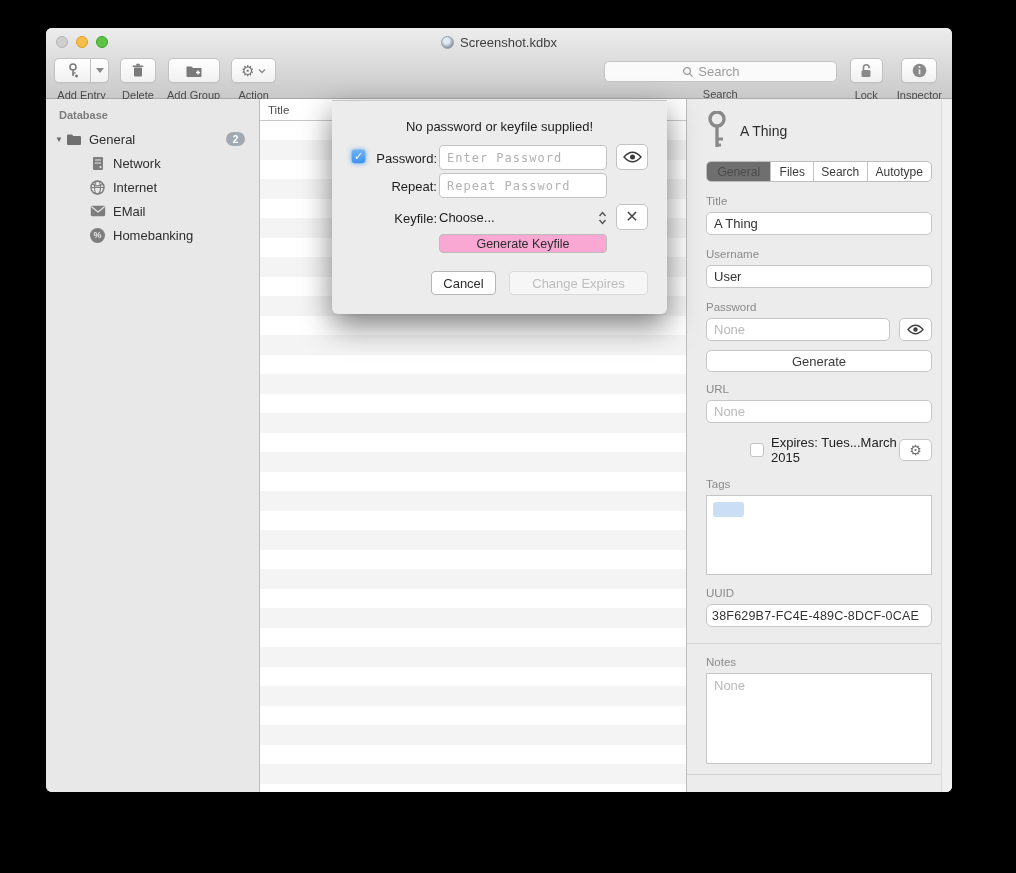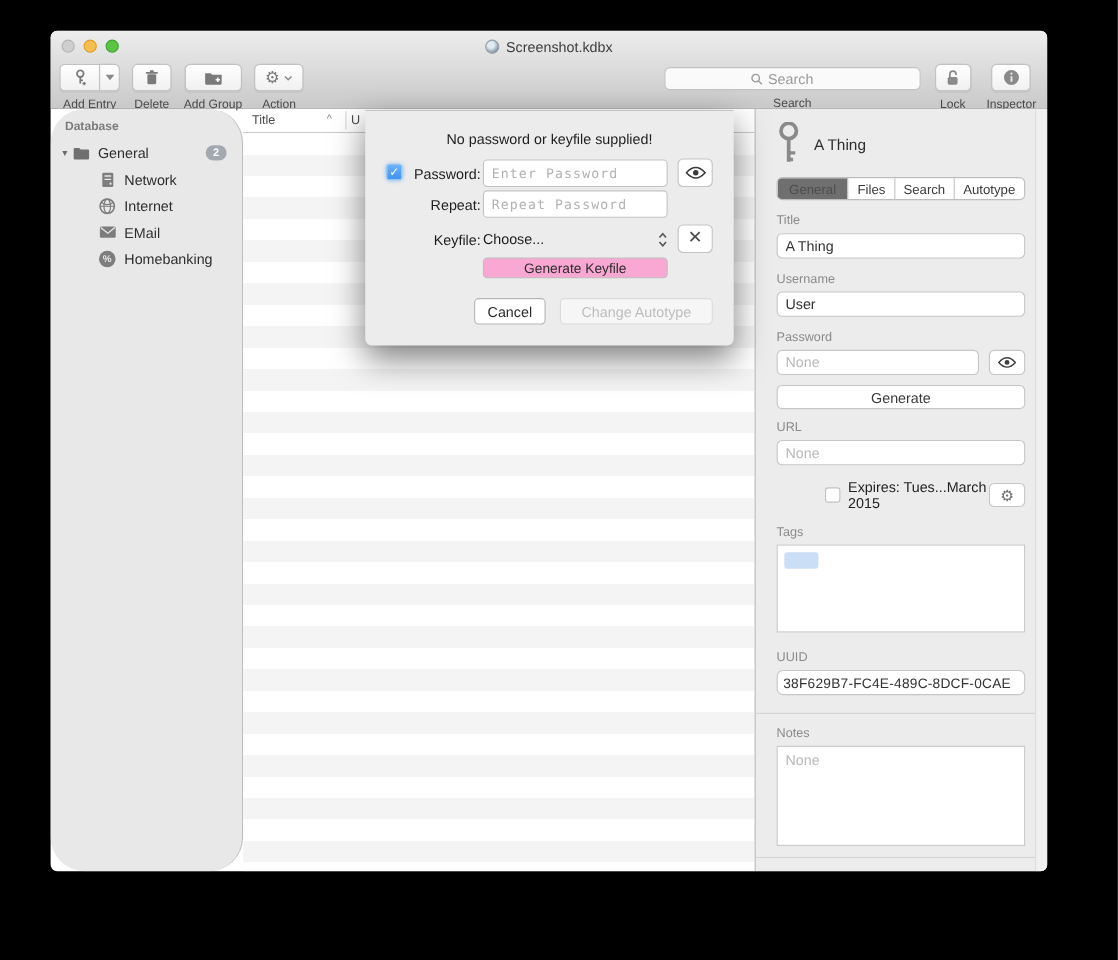--- a/index.html
+++ b/index.html
@@ -47,22 +47,22 @@
   .search-field { width:233px; height:21px; margin-top:3px; border:1px solid #c3c3c3;
     border-radius:5px; background:#fafafa; display:flex; align-items:center;
     justify-content:center; gap:4px; color:#9b9b9b; font-size:13px; }
   .search-field input { border:none; outline:none; background:transparent; width:60px;
     font-size:13px; color:#333; font-family:"Liberation Sans",sans-serif; }
   .search-field input::placeholder { color:#9b9b9b; }
 
   
   .content { position:absolute; top:71px; left:0; right:0; bottom:0; display:flex; }
 
-  .sidebar { width:175px; background:#e8e8e8; border-right:1px solid #bdbdbd;
-    padding-top:8px; flex:none;border-radius:31px; }
+  .sidebar { width:214px; background:#e8e8e8; border-right:1px solid #bdbdbd;
+    padding-top:8px; flex:none; }
   .side-header { font-size:11px; font-weight:bold; color:#7c7c7c; padding:2px 0 6px 13px; }
   .side-row { height:24px; display:flex; align-items:center; font-size:13px; color:#2e2e2e; }
   .side-row .disclosure { width:10px; font-size:8px; color:#6b6b6b; margin-left:9px; }
   .side-row.root { padding-left:0; }
   .side-row.child { padding-left:43px; }
   .side-icon { width:17px; height:17px; margin-right:7px; display:flex;
     align-items:center; justify-content:center; flex:none; }
   .badge { margin-left:auto; margin-right:14px; min-width:19px; height:14px;
     border-radius:8px; background:#a3a9b1; color:#fff; font-size:10px; font-weight:bold;
     display:flex; align-items:center; justify-content:center; padding:0 5px; }
@@ -370,21 +370,21 @@
         <div class="sq-btn" style="height:22px">
           <span class="gear-sm">⚙</span>
         </div>
       </div>
 
       <div class="fld-label">Tags</div>
       <div class="tags-box">
         <div class="tag-pill"></div>
       </div>
 
-      <div class="fld-label" style="margin-top:17px">UUID</div>
+      <div class="fld-label" style="margin-top:12px">UUID</div>
       <input class="text-field uuid-field" value="38F629B7-FC4E-489C-8DCF-0CAE" style="">
 
       <div class="divider"></div>
 
       <div class="fld-label" style="margin-top:12px">Notes</div>
       <textarea class="notes-area" placeholder="None" style=""></textarea>
 
       <div class="divider" style="margin-top:7px"></div>
       <div class="scroll-strip"></div>
     </div>
@@ -416,16 +416,16 @@
         <path d="M1.5 10 L4.5 13.5 L7.5 10" fill="none" stroke="#555" stroke-width="1.4"></path>
       </svg>
     </div>
     <div class="sheet-sq" style="top:103px">
       <span class="x-glyph">✕</span>
     </div>
 
     <div class="gen-keyfile">Generate Keyfile</div>
 
     <div class="btn btn-cancel">Cancel</div>
-    <div class="btn btn-change">Change Autotype</div>
+    <div class="btn btn-change">Change Expires</div>
   </div>
 
 </div>
 
 </body></html>

